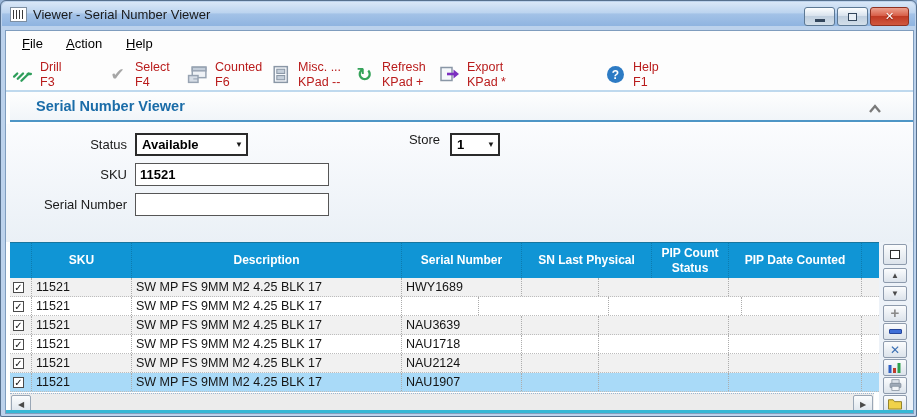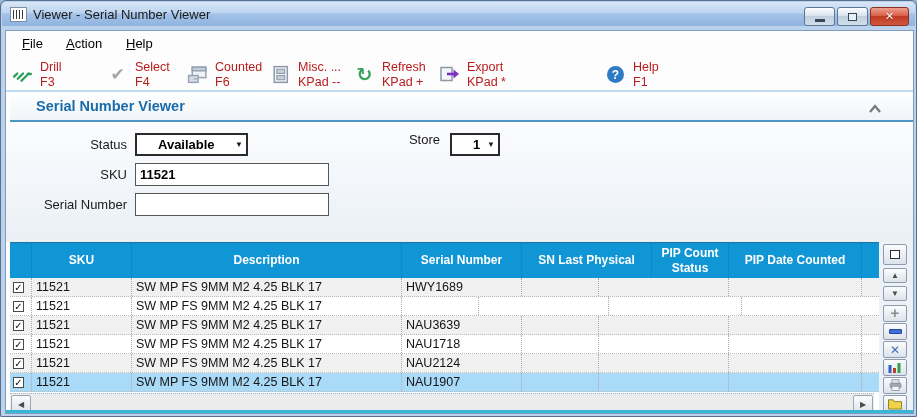--- a/index.html
+++ b/index.html
@@ -49,21 +49,21 @@
   .section-hdr { position:absolute; left:4px; top:61px; width:100%; height:30px;
     background:linear-gradient(#FEFEFE,#F1F5F9); border-bottom:2px solid #4E96C6; }
   .section-title { position:absolute; left:26px; top:6px; font-size:14.5px; font-weight:bold; color:#1A6CA8; }
   .collapse-btn { position:absolute; right:34px; top:9px; width:16px; height:12px; cursor:default; }
 
   
   .form-area { position:absolute; left:0; top:93px; width:100%; height:118px;
     background:linear-gradient(#FBFCFE,#EAF0F6); }
   .form-label { position:absolute; height:24px; line-height:24px; font-size:13px; color:#1A1A1A; text-align:right; }
   .dropdown { position:absolute; height:23px; background:#fff; border:2px solid #2B2B2B; display:flex; align-items:center; cursor:default; }
-  .dd-value { flex:1; font-size:13px; font-weight:bold; padding-left:21px; color:#000; }
+  .dd-value { flex:1; font-size:13px; font-weight:bold; padding-left:5px; color:#000; }
   .dd-arrow { width:14px; font-size:8px; color:#1A1A1A; text-align:center; }
   .text-input { position:absolute; height:23px; width:194px; border:1px solid #565656; background:#fff;
     font-family:inherit; font-size:13px; font-weight:bold; color:#000; padding:0 4px; }
 
   
   .grid { position:absolute; left:4px; top:211px; width:869px; }
   .grid-header { display:flex; height:36px; background:#1095D5; border-top:1px solid #17759E; }
   .gh-cell { color:#fff; font-size:12px; font-weight:bold; display:flex; align-items:center; justify-content:center;
     text-align:center; border-right:1px dotted #0C7CB0; padding:0 3px; line-height:1.2; }
   .grid-row { display:flex; height:19px; background:#fff; border-bottom:1px dotted #BDBDBD; cursor:default; }

